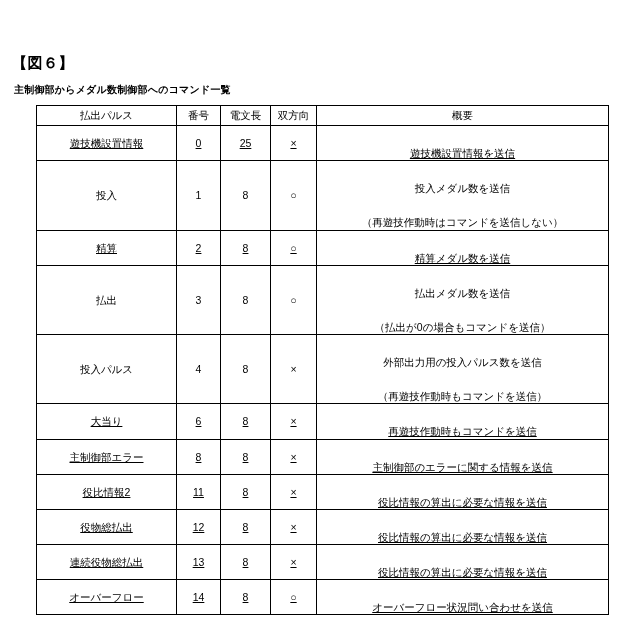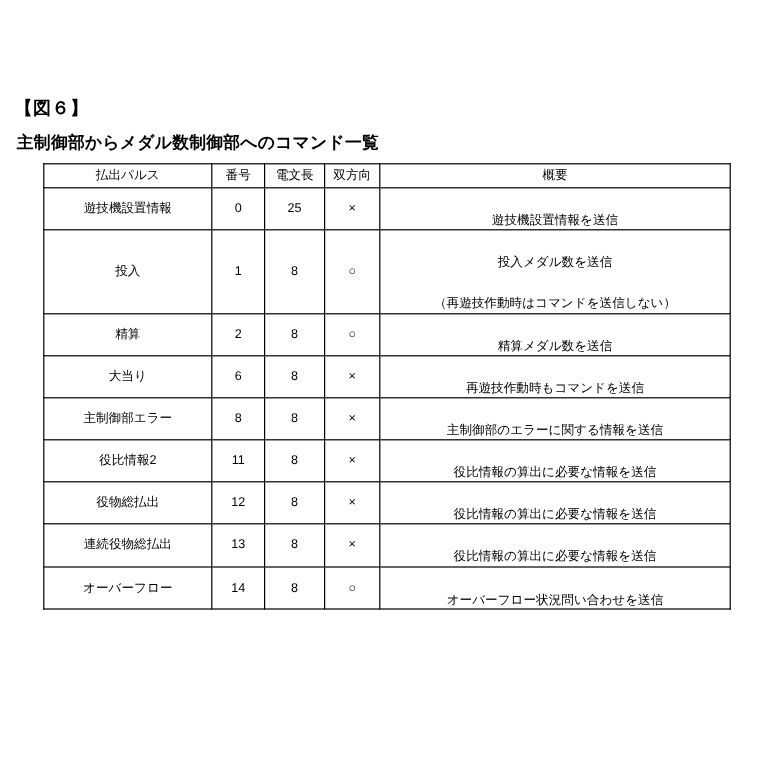--- a/index.html
+++ b/index.html
@@ -12,30 +12,30 @@
     background: #ffffff;
     font-family: "Liberation Sans", "DejaVu Sans", sans-serif;
     color: #000000;
     overflow: hidden;
   }
   .page {
     position: relative;
     width: 640px;
     height: 640px;
     box-sizing: border-box;
-    padding: 81px 0 0 0;
+    padding: 54px 0 0 0;
   }
   .fig-label {
     font-size: 15px;
     font-weight: bold;
     margin: 0 0 10px 12px;
     letter-spacing: 0.5px;
   }
   .caption {
-    font-size: 14px;
+    font-size: 10px;
     font-weight: bold;
     margin: 0 0 8px 14px;
     letter-spacing: 0.2px;
   }
   .table-wrap {
     margin-left: 36px;
     width: 572px;
   }
   table.cmd-table {
     border-collapse: collapse;
@@ -59,21 +59,21 @@
   col.c-name { width: 140px; }
   col.c-num  { width: 44px;  }
   col.c-len  { width: 50px;  }
   col.c-dir  { width: 46px;  }
   col.c-desc { width: 292px; }
 
   td.desc {
     text-align: left;
     padding-left: 6px;
   }
-  tr.r1 td { height: 20px; }
+  tr.r1 td { height: 20px; text-decoration: underline; }
   tr.r2 td { height: 33px; }
   .line2 { display: block; margin-top: 20px; }
 </style>
 </head>
 <body>
 
 <div class="page">
 
   <div class="fig-label">【図６】</div>
   <div class="caption">主制御部からメダル数制御部へのコマンド一覧</div>
@@ -118,20 +118,40 @@
           </tr>
           <tr class="r1">
             <td>精算</td>
             <td>2</td>
             <td>8</td>
             <td>○</td>
             <td class="desc">
               <span class="line2">精算メダル数を送信</span>
             </td>
           </tr>
+          <tr class="r2">
+            <td>払出</td>
+            <td>3</td>
+            <td>8</td>
+            <td>○</td>
+            <td class="desc">
+              <span class="line2">払出メダル数を送信</span>
+              <span class="line2">（払出が0の場合もコマンドを送信）</span>
+            </td>
+          </tr>
+          <tr class="r2">
+            <td>投入パルス</td>
+            <td>4</td>
+            <td>8</td>
+            <td>×</td>
+            <td class="desc">
+              <span class="line2">外部出力用の投入パルス数を送信</span>
+              <span class="line2">（再遊技作動時もコマンドを送信）</span>
+            </td>
+          </tr>
           <tr class="r1">
             <td>大当り</td>
             <td>6</td>
             <td>8</td>
             <td>×</td>
             <td class="desc">
               <span class="line2">再遊技作動時もコマンドを送信</span>
             </td>
           </tr>
           <tr class="r1">

